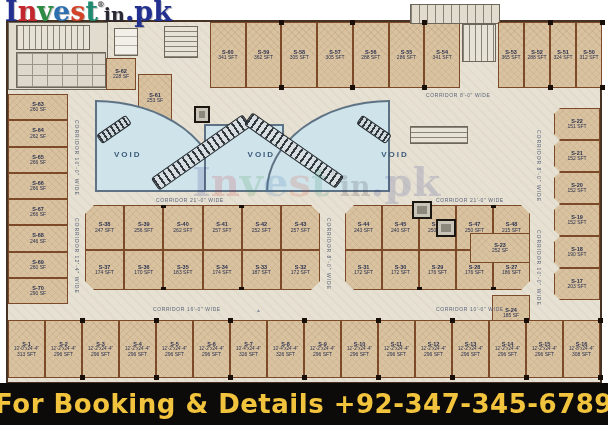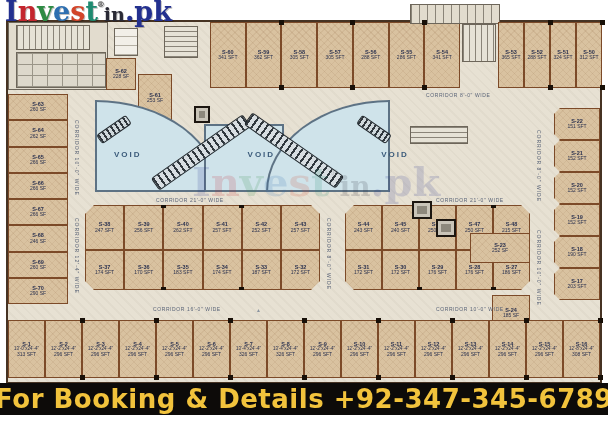--- a/index.html
+++ b/index.html
@@ -54,21 +54,21 @@
   .logo{position:absolute;left:5px;top:-4px;font-family:"DejaVu Serif",serif;font-weight:bold;
         font-size:27px;z-index:6;text-shadow:1px 1px 0 rgba(0,0,0,.25);}
   .logo span{display:inline-block;}
   .logo .small{font-size:19px;}
   .logo .reg{font-size:8px;vertical-align:14px;margin:0 -1px;}
   .watermark{position:absolute;left:192px;top:158px;font-family:"DejaVu Serif",serif;font-weight:bold;
         font-size:40px;opacity:.16;z-index:5;pointer-events:none;}
   .watermark .small{font-size:28px;}
   .watermark .reg{font-size:10px;vertical-align:20px;}
   
-  .banner{position:absolute;left:0;top:383px;width:608px;height:32px;background:#0d0b09;
+  .banner{position:absolute;left:0;top:383px;width:608px;height:42px;background:#0d0b09;
           display:flex;align-items:center;justify-content:center;z-index:7;}
   .banner-text{color:#f2c33c;font-family:"DejaVu Sans",sans-serif;font-weight:bold;font-size:26px;letter-spacing:.5px;white-space:nowrap;}
   .compass{font-size:5px;color:#8a94a0;}
 </style>
 </head>
 <body>
 
 <div class="plan">
 
   <div class="abs block" style="left:0;top:0;width:100px;height:68px;"></div>

